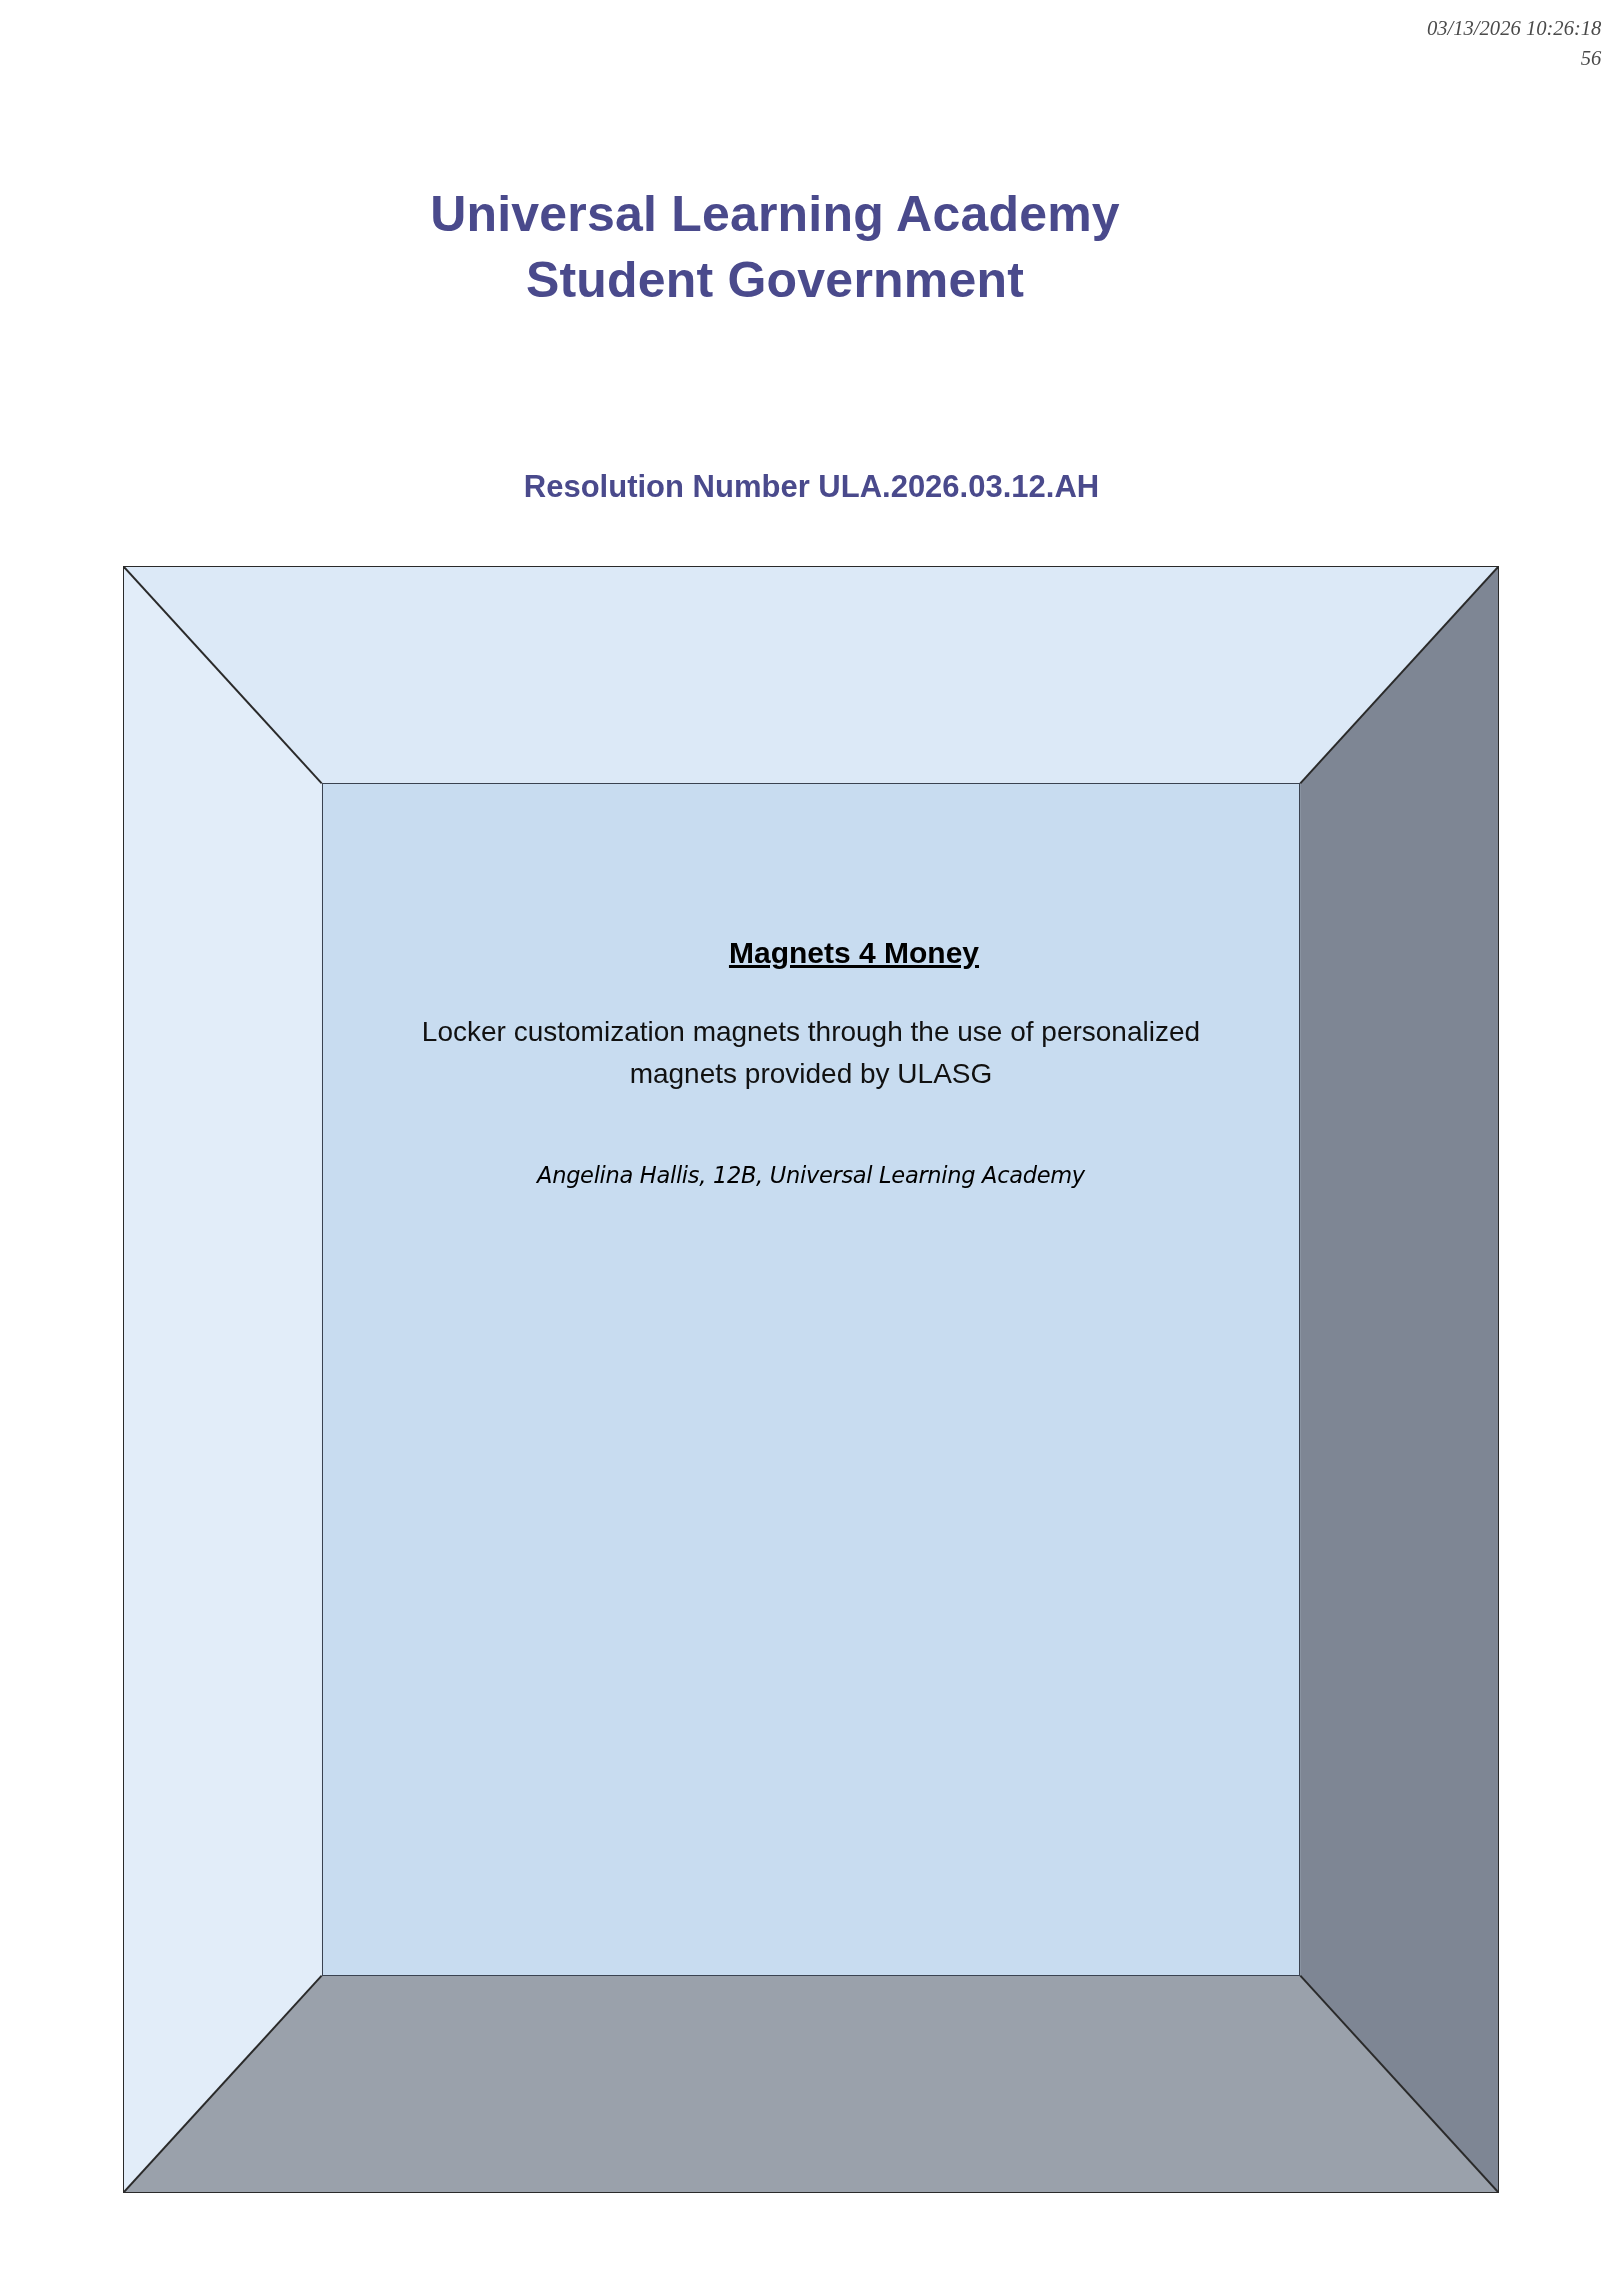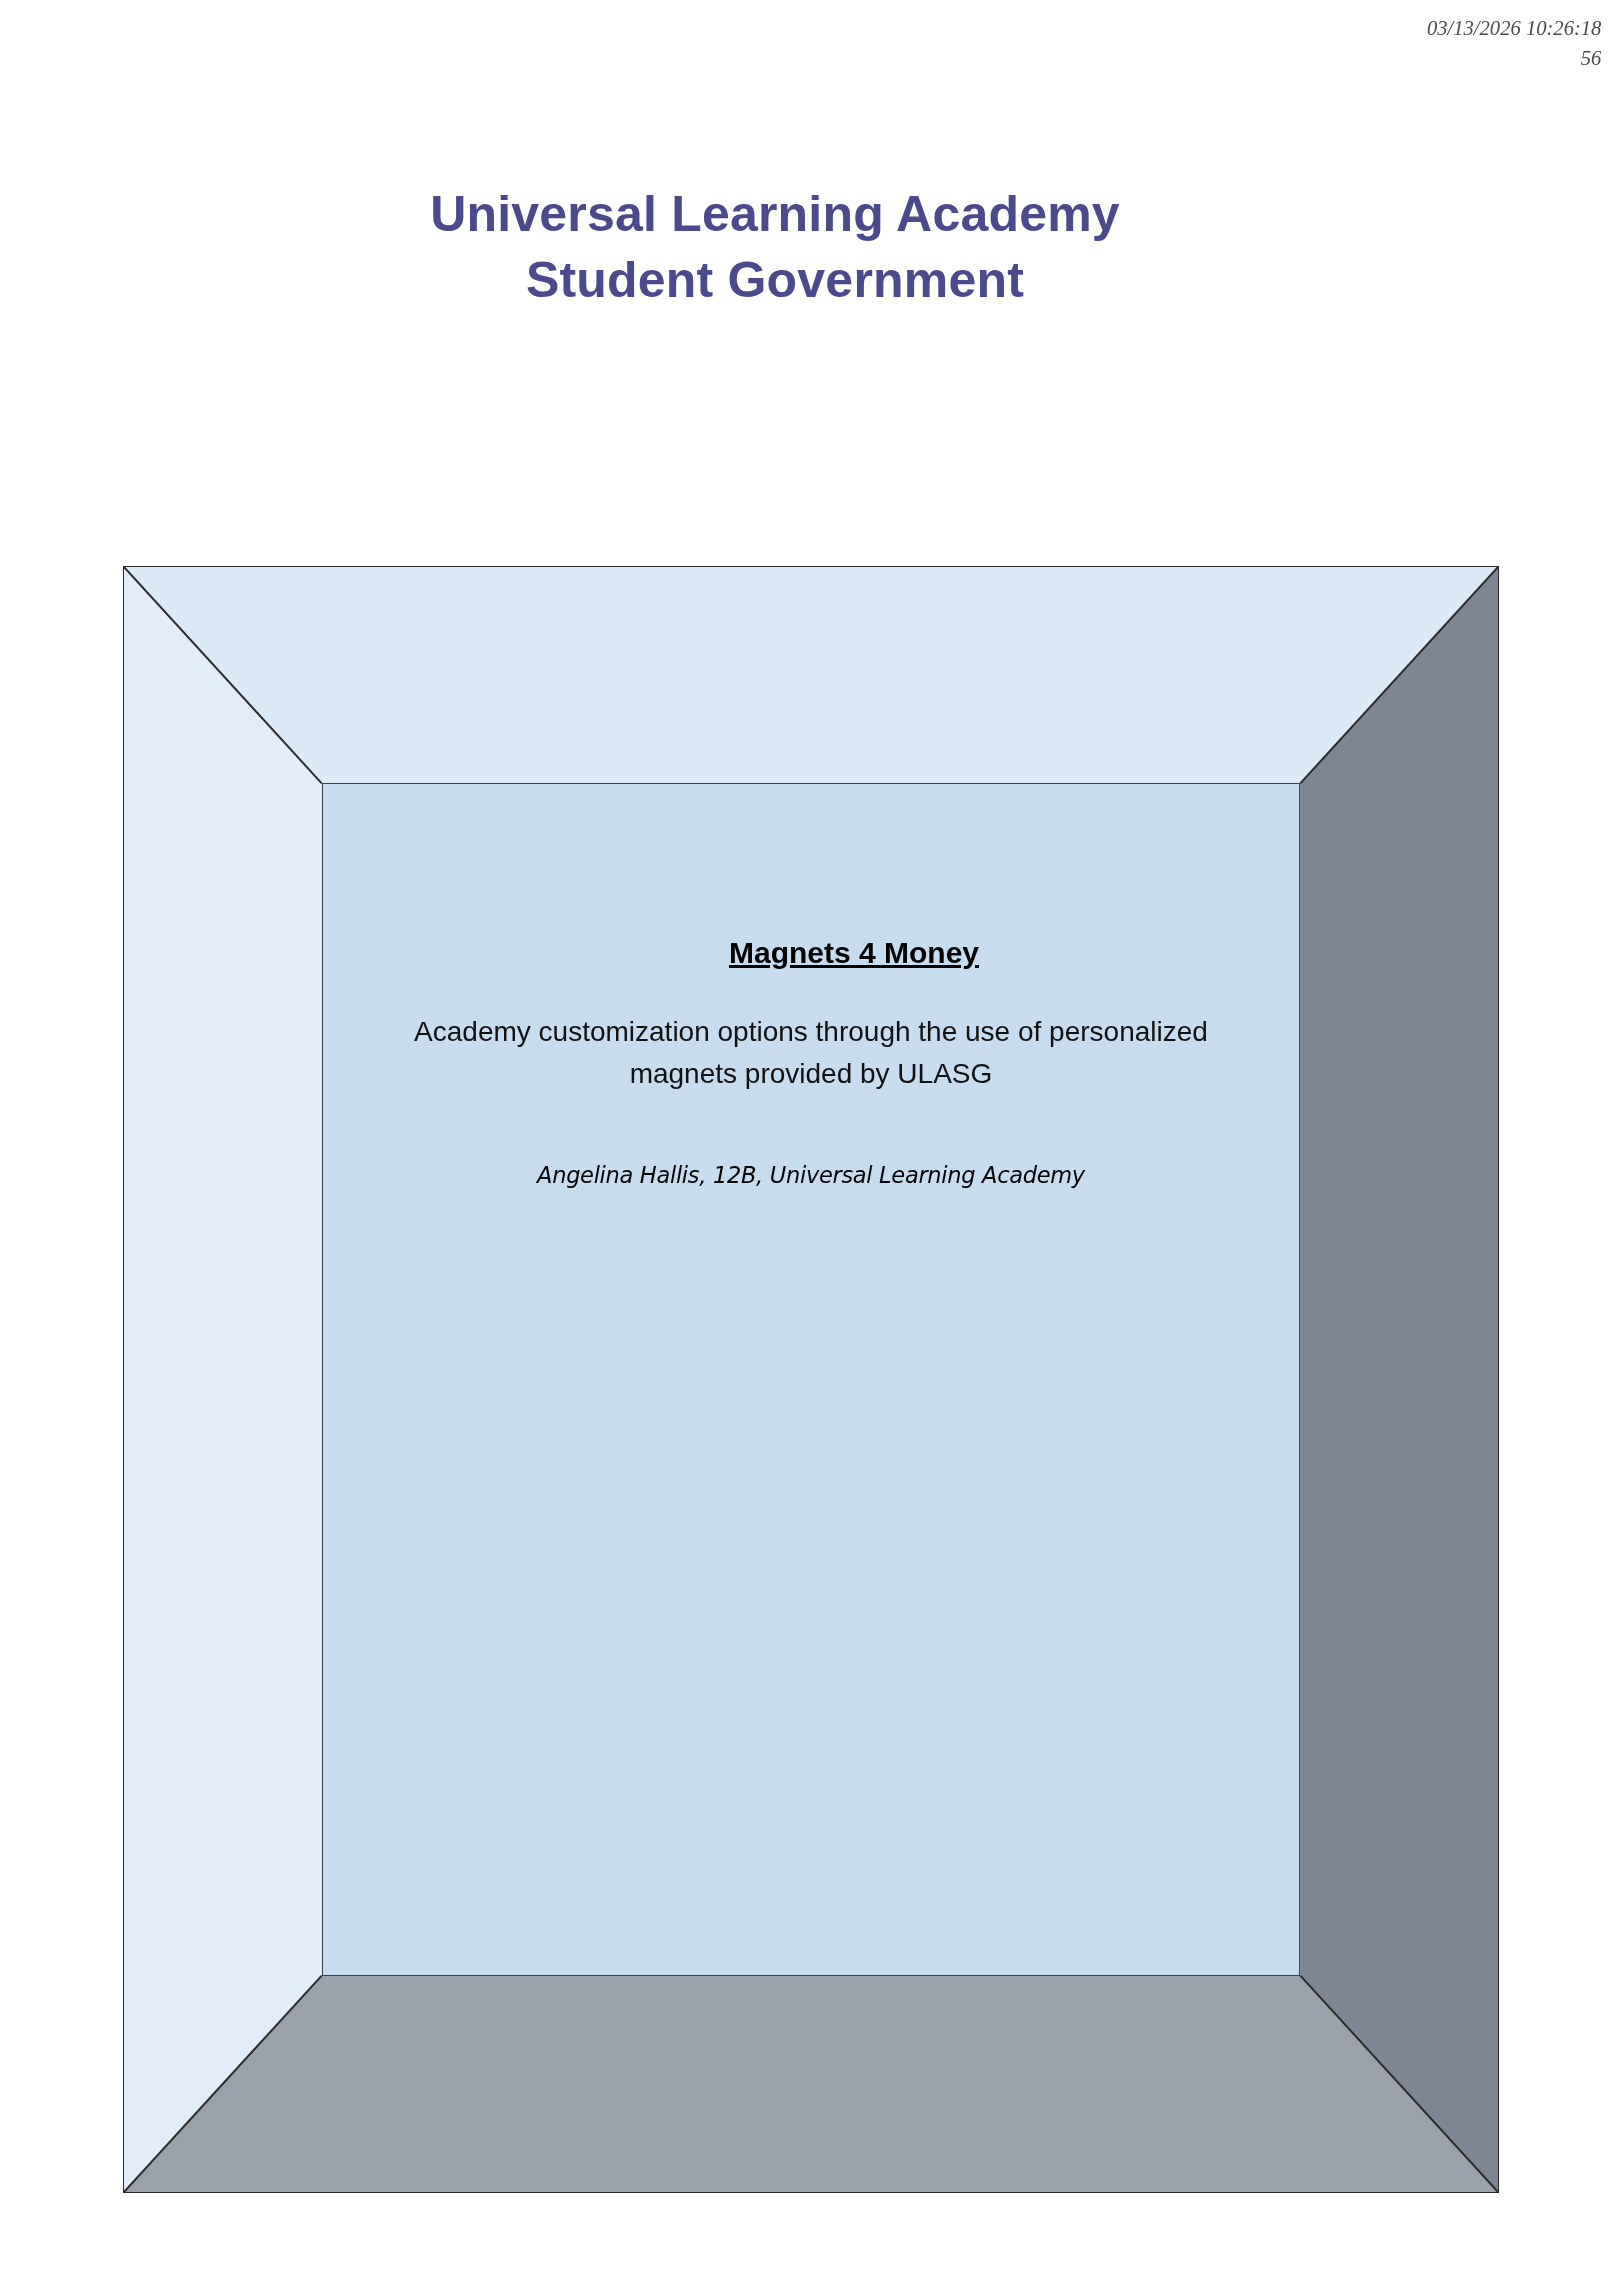--- a/index.html
+++ b/index.html
@@ -168,36 +168,37 @@
   <div class="header-meta">
     <div>03/13/2026 10:26:18</div>
     <div>56</div>
   </div>
 
   <div class="doc-title">
     <span>Universal Learning Academy</span>
     <span class="line2">Student Government</span>
   </div>
 
+  <div class="resolution-number">Resolution Number ULA.2026.03.12.AH</div>
 
   <div class="frame-wrap">
     <div class="bevel">
       <div class="bevel-top"></div>
       <div class="bevel-left"></div>
       <div class="bevel-right"></div>
       <div class="bevel-bottom"></div>
       <svg class="bevel-lines" viewBox="0 0 1404 1660" preserveAspectRatio="none">
         <line x1="0" y1="0" x2="202" y2="221" stroke="#2a2a2a" stroke-width="2"></line>
         <line x1="1404" y1="0" x2="1202" y2="221" stroke="#2a2a2a" stroke-width="2"></line>
         <line x1="0" y1="1660" x2="202" y2="1439" stroke="#2a2a2a" stroke-width="2"></line>
         <line x1="1404" y1="1660" x2="1202" y2="1439" stroke="#2a2a2a" stroke-width="2"></line>
       </svg>
     </div>
 
     <div class="inner-panel">
       <div class="slide-title">Magnets 4 Money</div>
-      <div class="slide-body">Academy customization options through the use of personalized magnets provided by ULASG</div>
+      <div class="slide-body">Locker customization magnets through the use of personalized magnets provided by ULASG</div>
       <div class="slide-author">Angelina Hallis, 12B, Universal Learning Academy</div>
     </div>
   </div>
 
 </div>
 
 
 </body></html>

